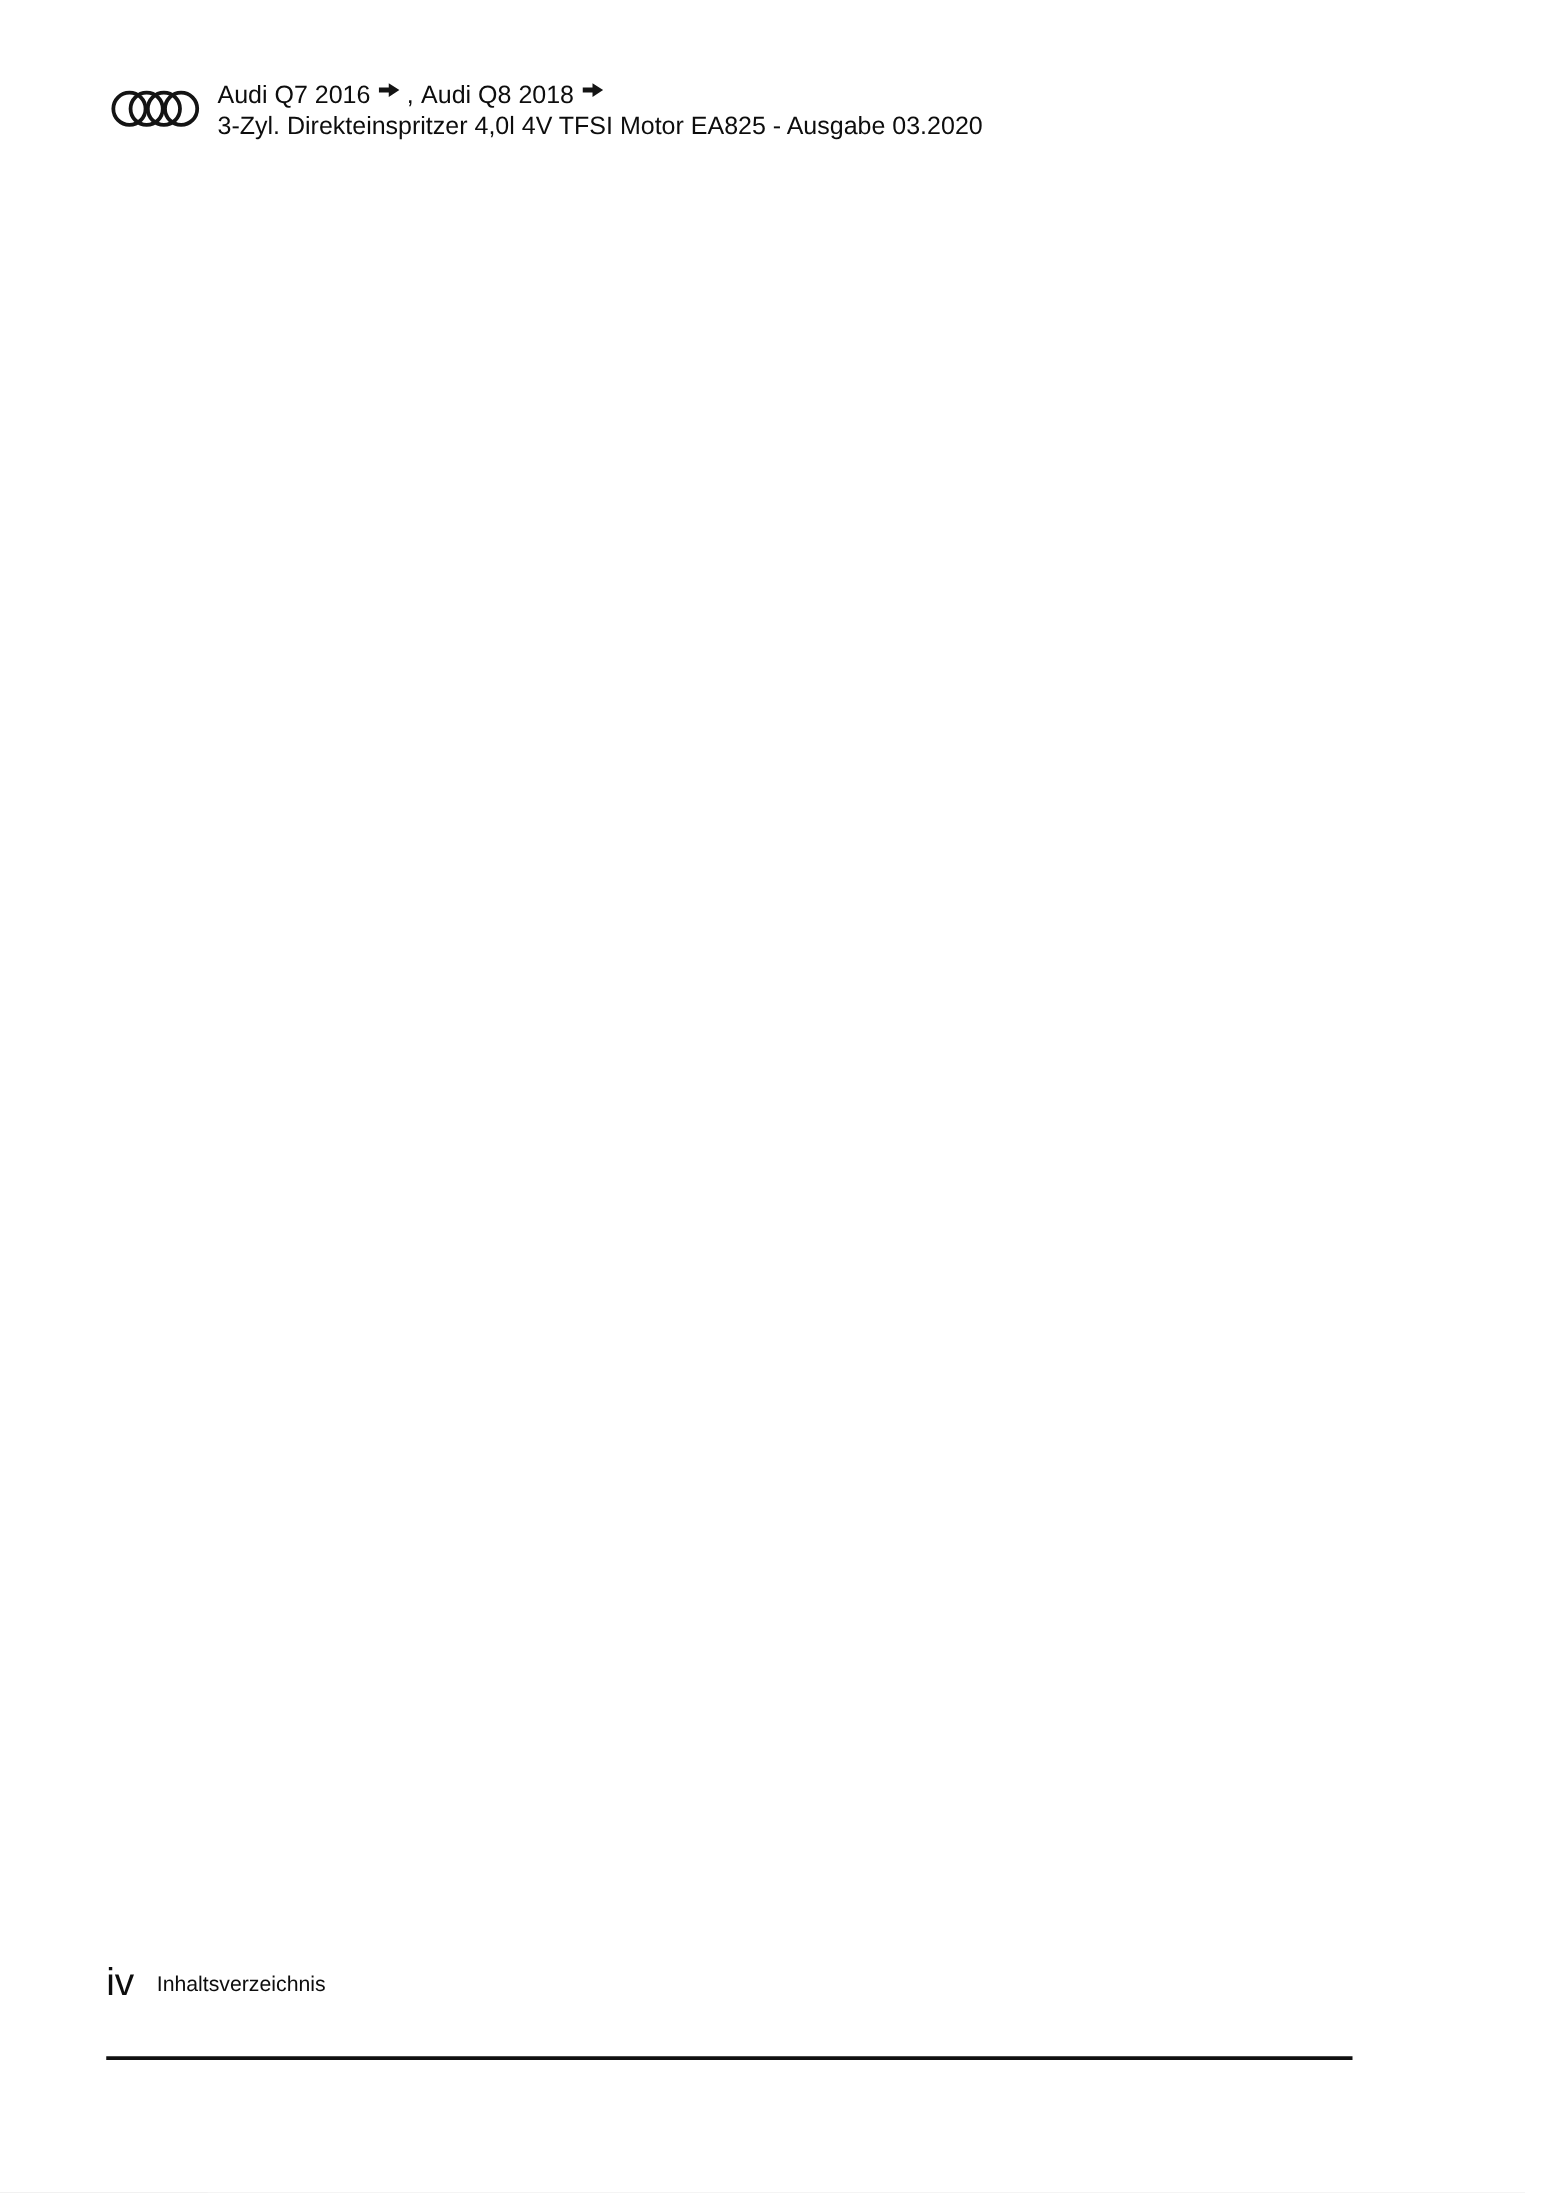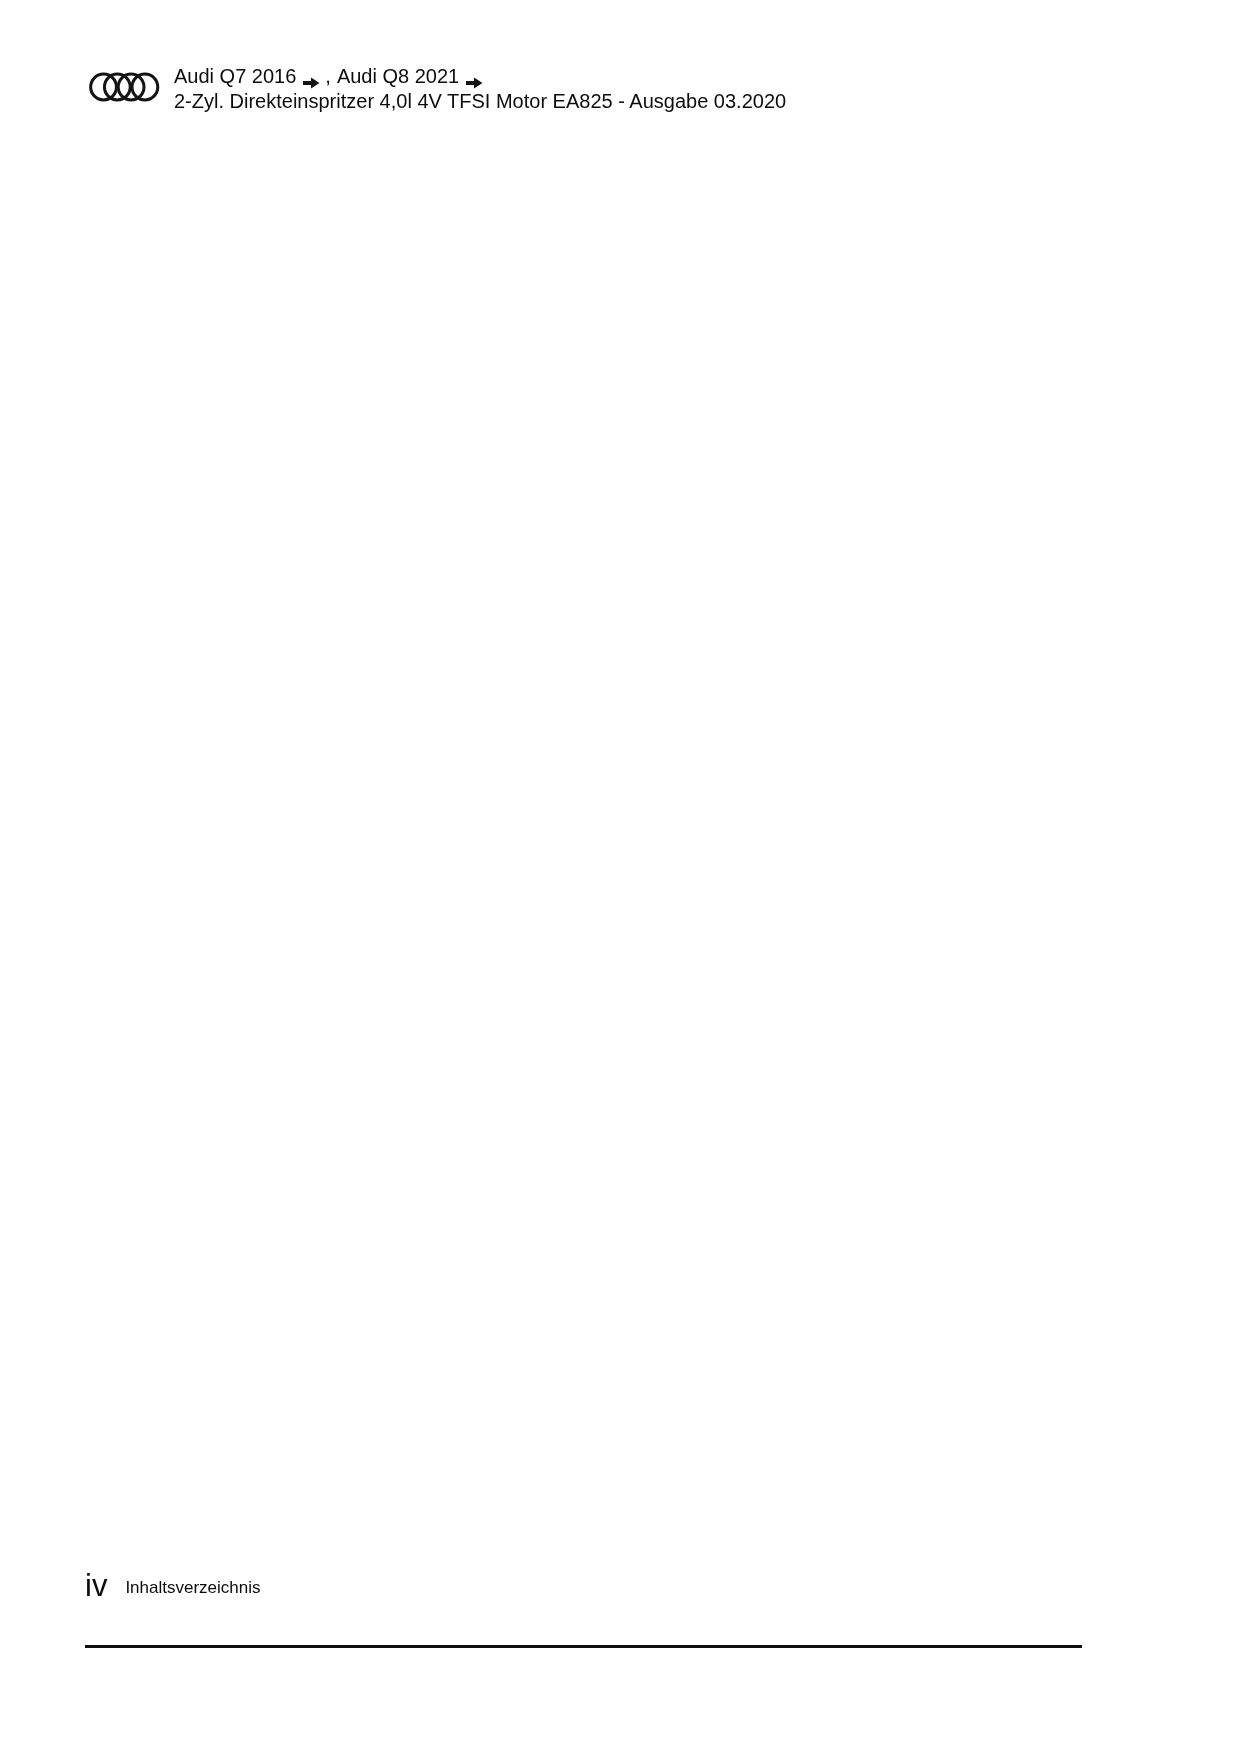--- a/index.html
+++ b/index.html
@@ -18,21 +18,21 @@
   .header {
     position: absolute;
     left: 88px;
     top: 64px;
     display: flex;
     align-items: flex-start;
   }
   .logo { flex: none; margin-top: 7px; }
   .logo svg { display: block; }
   .header-text { margin-left: 14px; font-size: 20px; line-height: 25px; white-space: nowrap; }
-  .model-line { display: flex; align-items: flex-end; }
+  .model-line { display: flex; align-items: flex-start; }
   .arrow-glyph { display: inline-block; margin: 2px 5px 0 7px; }
   .model-sep { margin-right: 6px; }
 
   
   .toc { position: absolute; left: 0; right: 0; top: 176px; }
   .row {
     display: flex;
     align-items: flex-end;
     padding: 0 147px 0 143px;
     font-size: 20px;
@@ -87,26 +87,26 @@
         </g>
       </svg>
     </div>
     <div class="header-text">
       <div class="model-line">
         <span>Audi Q7 2016</span>
         <svg class="arrow-glyph" width="17" height="12" viewBox="0 0 17 12" aria-hidden="true">
             <polygon fill="#141414" points="0,4 8,4 8,0.5 16.5,6 8,11.5 8,8 0,8"></polygon>
           </svg>
         <span class="model-sep">,</span>
-        <span>Audi Q8 2021</span>
+        <span>Audi Q8 2018</span>
         <svg class="arrow-glyph" width="17" height="12" viewBox="0 0 17 12" aria-hidden="true">
             <polygon fill="#141414" points="0,4 8,4 8,0.5 16.5,6 8,11.5 8,8 0,8"></polygon>
           </svg>
       </div>
-      <div class="subtitle">2-Zyl. Direkteinspritzer 4,0l 4V TFSI Motor EA825 - Ausgabe 03.2020</div>
+      <div class="subtitle">3-Zyl. Direkteinspritzer 4,0l 4V TFSI Motor EA825 - Ausgabe 03.2020</div>
     </div>
   </div>
 
   <div class="toc">
       <div class="row section">
 
       <span class="dots"></span>
       <span class="page">196</span>
     </div>
     </div>

